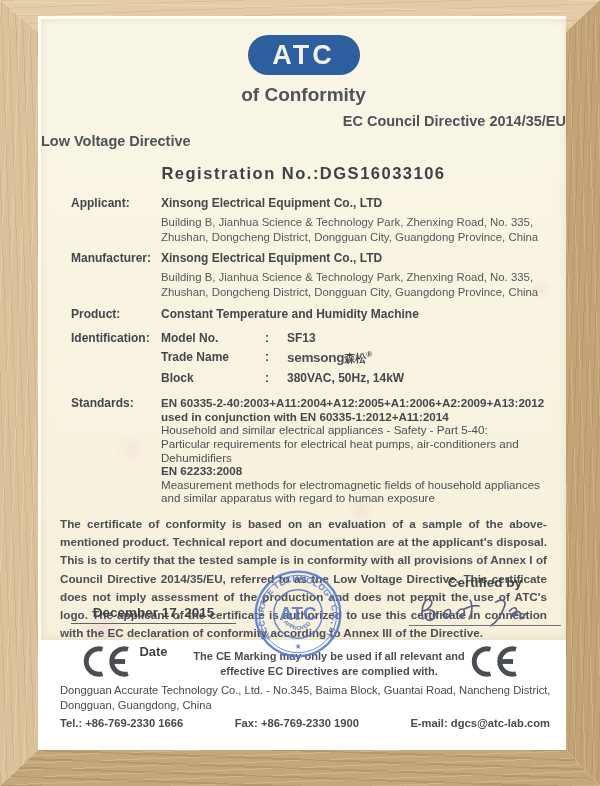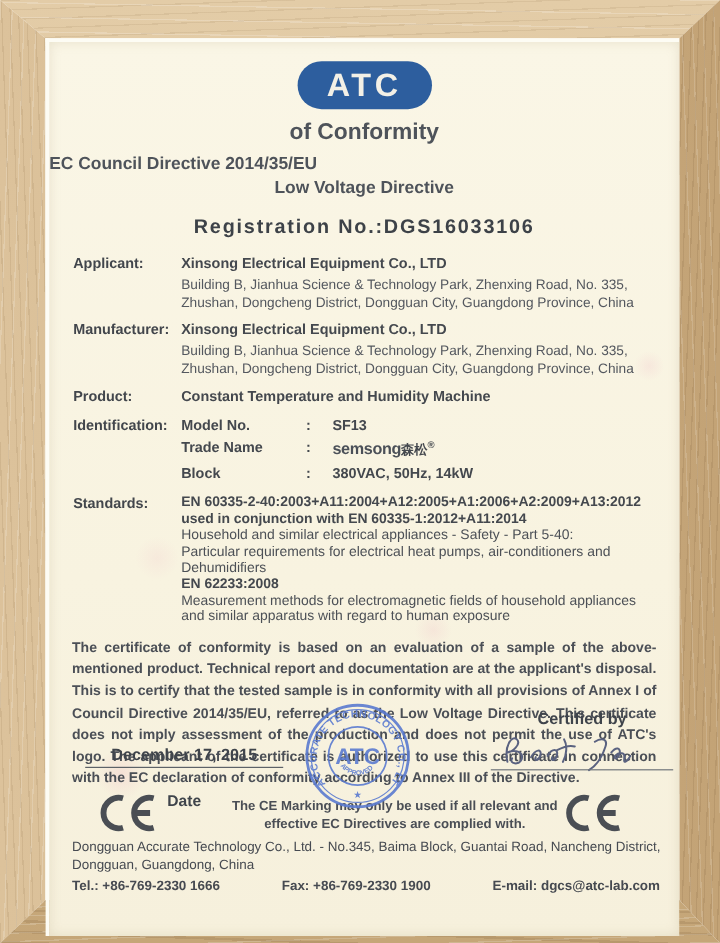--- a/index.html
+++ b/index.html
@@ -33,21 +33,21 @@
   }
   .wood-bottom{
     clip-path:polygon(0px 786px,38px 750px,566px 750px,600px 786px);
     background:
       repeating-linear-gradient(2deg, rgba(110,80,45,.16) 0 2px, transparent 2px 9px),
       repeating-linear-gradient(178deg, rgba(255,255,255,.18) 0 1px, transparent 1px 7px),
       linear-gradient(180deg,#d8bd94,#c5a678);
   }
   
   .paper{
-    position:absolute;left:38px;top:32px;width:528px;height:748px;
+    position:absolute;left:38px;top:16px;width:528px;height:624px;
     background:
       radial-gradient(circle 30px at 60px 610px, rgba(228,120,165,.14), transparent 70%),
       radial-gradient(circle 22px at 320px 490px, rgba(228,120,165,.10), transparent 70%),
       radial-gradient(circle 18px at 500px 270px, rgba(228,120,165,.10), transparent 70%),
       radial-gradient(circle 26px at 90px 430px, rgba(228,120,165,.08), transparent 70%),
       linear-gradient(180deg,#faf6e6 0%,#f8f3e0 60%,#f6f0dc 100%);
     border-top:3px solid #fdfcf4;border-left:3px solid #fdfcf4;
     box-shadow:inset 0 0 10px rgba(170,150,110,.22);
     padding-top:8px;
   }
@@ -56,29 +56,29 @@
     width:112px;height:40px;margin:8px auto 0;border-radius:20px;
     background:#2d5e9e;display:flex;align-items:center;justify-content:center;
     color:#f3f0e6;font-size:27px;font-weight:bold;letter-spacing:3px;
     position:relative;z-index:2;
   }
   .cert-title{
     margin-top:-6px;text-align:center;font-size:31px;font-weight:bold;
     letter-spacing:11px;text-indent:11px;color:#383d44;line-height:1;position:relative;z-index:1;
   }
   .sub1{margin-top:9px;text-align:center;font-size:19px;font-weight:bold;color:#4e535a;line-height:1.2;}
-  .sub2{margin-top:6px;text-align:left;font-size:14.5px;font-weight:bold;color:#4e535a;line-height:1.2;}
-  .sub3{margin-top:3px;text-align:center;font-size:14.5px;font-weight:bold;color:#4e535a;line-height:1.2;}
+  .sub2{margin-top:6px;text-align:right;font-size:14.5px;font-weight:bold;color:#4e535a;line-height:1.2;}
+  .sub3{margin-top:3px;font-size:14.5px;font-weight:bold;color:#4e535a;line-height:1.2;}
   .reg{
     margin-top:12px;text-align:center;font-size:16.5px;font-weight:bold;
     letter-spacing:1.5px;color:#3d4248;line-height:1.25;
   }
   
   .rows{margin-top:13px;}
-  .row{display:flex;padding:0 18px 0 20px;margin-bottom:7px;}
+  .row{display:flex;padding:0 18px 0 30px;margin-bottom:7px;}
   .lbl{width:90px;flex-shrink:0;font-size:12px;font-weight:bold;color:#42464c;line-height:1.3;}
   .val{flex:1;}
   .company{font-size:12px;font-weight:bold;color:#44484e;line-height:1.3;}
   .addr{font-size:11.4px;color:#54585f;line-height:1.3;margin-top:3px;}
   .bold-val{font-size:12px;font-weight:bold;color:#44484e;line-height:1.3;}
   .id-sub{display:flex;margin-bottom:5px;}
   .id-name{width:104px;font-size:12px;font-weight:bold;color:#44484e;}
   .id-colon{width:22px;font-size:12px;font-weight:bold;color:#44484e;}
   .id-value{font-size:12px;font-weight:bold;color:#44484e;}
   .brand{font-size:13.5px;font-weight:bold;letter-spacing:-.3px;color:#4b5058;}

